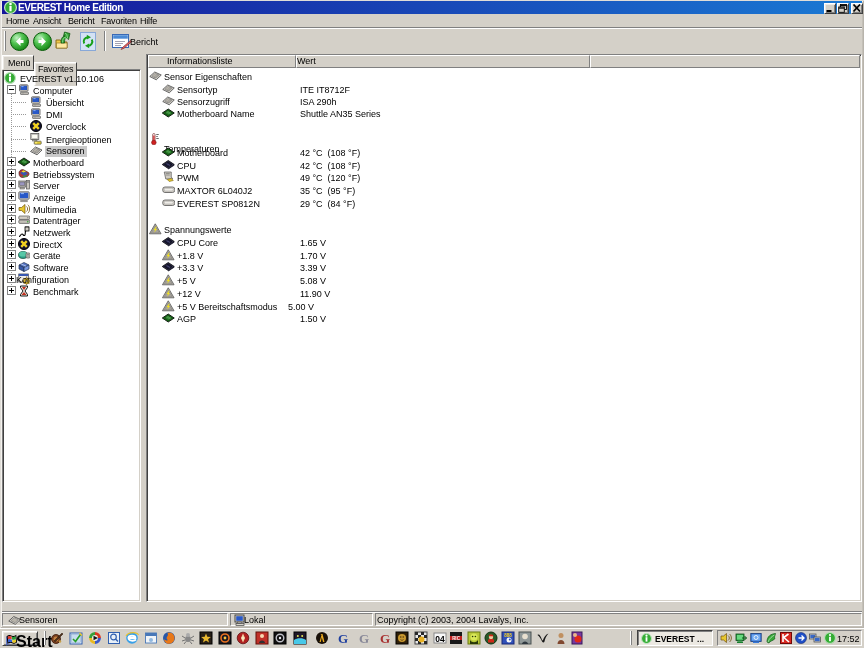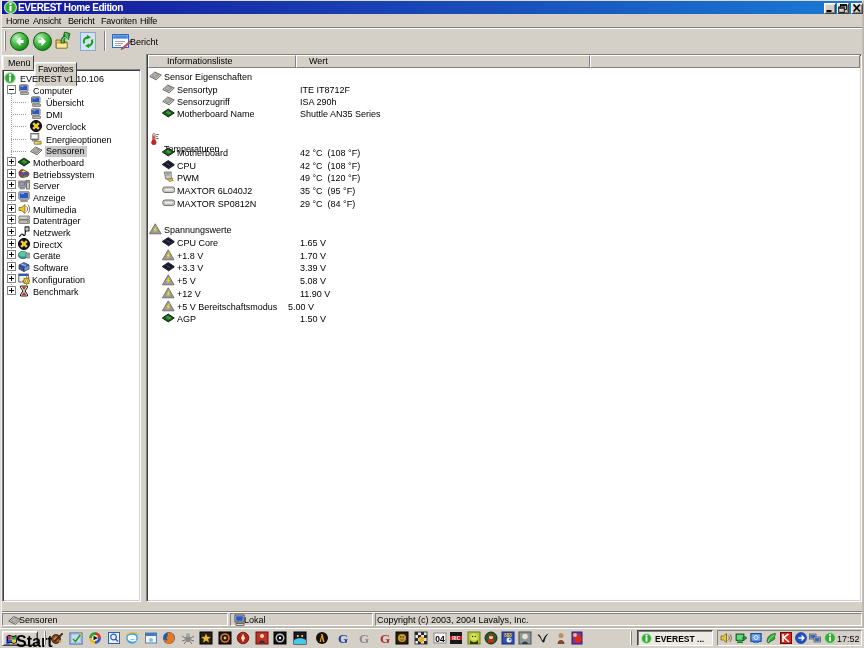--- a/index.html
+++ b/index.html
@@ -2,21 +2,21 @@
 <html><head><meta charset="utf-8"><style>
 *{margin:0;padding:0;box-sizing:border-box}
 html,body{width:864px;height:648px;overflow:hidden}
 body{font-family:"Liberation Sans",sans-serif;font-size:9px;color:#000;background:#d4d0c8;position:relative}
 .abs{position:absolute}
 #win{position:absolute;left:0;top:0;width:864px;height:628px;background:#d4d0c8;box-shadow:inset 1px 1px 0 #e0ddd8,inset -1px -1px 0 #b8b4ac,inset 2px 2px 0 #f4f2ee,inset -2px -2px 0 #c4c0b8}
 #titlebar{position:absolute;left:2px;top:1px;width:860px;height:13px;background:linear-gradient(to right,#16169a,#1a7ad4);color:#fff;font-weight:bold;font-size:10px}
 .tbtn{position:absolute;top:2px;width:12px;height:11px;background:#d4d0c8;border:1px solid;border-color:#fff #404040 #404040 #fff;box-shadow:inset 1px 1px 0 #ece9e4,inset -1px -1px 0 #808080}
 .mitem{position:absolute;top:16px;letter-spacing:-0.2px}
 .tab{position:absolute;background:#d4d0c8}
-.hseg{position:absolute;top:55px;height:13px;background:#d4d0c8;border:1px solid;border-color:#fff #808080 #808080 #fff;line-height:11px;padding-left:12px}
+.hseg{position:absolute;top:55px;height:13px;background:#d4d0c8;border:1px solid;border-color:#fff #808080 #808080 #fff;line-height:11px;padding-left:0}
 .sseg{position:absolute;top:613px;height:13px;border:1px solid;border-color:#808080 #fff #fff #808080;line-height:11px;white-space:nowrap}
 .sseg svg{vertical-align:middle;margin:0 2px}
 #taskbar{position:absolute;left:0;top:628px;width:864px;height:20px;background:#d4d0c8;border-top:1px solid #fff}
 </style></head>
 <body>
 <div id="win"></div>
 <div id="titlebar">
 <svg class="abs" style="left:2px;top:0px" width="13" height="13" viewBox="0 0 13 13">
       <circle cx="6.5" cy="6.5" r="6" fill="#35ad35"></circle>
       <circle cx="6.5" cy="6.5" r="5.9" fill="none" stroke="#c8e8c8" stroke-width="1.2"></circle>
@@ -267,21 +267,21 @@
 <div class="abs" style="left:7px;top:274px;width:9px;height:9px;background:#fff;border:1px solid #848484"></div>
 <div class="abs" style="left:9px;top:278px;width:5px;height:1px;background:#000"></div>
 <div class="abs" style="left:11px;top:276px;width:1px;height:5px;background:#000"></div>
 <svg class="abs" style="left:18px;top:273px" width="12" height="12" viewBox="0 0 12 12">
     <rect x="0.8" y="1" width="9.5" height="8" fill="#f0eee8" stroke="#444" stroke-width="0.8"></rect>
     <rect x="0.8" y="1" width="9.5" height="2" fill="#3858b0"></rect>
     <circle cx="8.5" cy="8" r="3" fill="#e8c830" stroke="#705010" stroke-width="0.7"></circle>
     <circle cx="8.5" cy="8" r="1.1" fill="#fff" stroke="#705010" stroke-width="0.5"></circle>
     <path d="M8.5 4.6 L8.5 3.6 M8.5 11.4 L8.5 12 M5.1 8 L4.2 8 M11.9 8 L12 8 M6.1 5.6 L5.4 4.9 M10.9 10.4 L11.5 11 M6.1 10.4 L5.4 11.1 M10.9 5.6 L11.5 5" stroke="#705010" stroke-width="0.9"></path>
   </svg>
-<span class="abs" style="left:32px;top:275px">Konfiguration</span>
+<span class="abs" style="left:16px;top:275px">Konfiguration</span>
 <div class="abs" style="left:11px;top:291px;width:6px;height:1px;background:repeating-linear-gradient(to right,#999 0,#999 1px,transparent 1px,transparent 2px)"></div>
 <div class="abs" style="left:7px;top:286px;width:9px;height:9px;background:#fff;border:1px solid #848484"></div>
 <div class="abs" style="left:9px;top:290px;width:5px;height:1px;background:#000"></div>
 <div class="abs" style="left:11px;top:288px;width:1px;height:5px;background:#000"></div>
 <svg class="abs" style="left:18px;top:285px" width="12" height="12" viewBox="0 0 12 12">
     <path d="M2.5 1 L9.5 1 L9.5 2.5 L7 6 L9.5 9.5 L9.5 11 L2.5 11 L2.5 9.5 L5 6 L2.5 2.5 Z" fill="#e8e4da" stroke="#000" stroke-width="0.9"></path>
     <path d="M4 2 L8 2 L6 5 Z" fill="#c03020"></path>
     <path d="M6 7 L8.5 10 L3.5 10 Z" fill="#c03020"></path>
   </svg>
 <span class="abs" style="left:33px;top:287px">Benchmark</span>
@@ -344,21 +344,21 @@
 <svg class="abs" style="left:162px;top:184px" width="13" height="12" viewBox="0 0 12.5 12">
     <rect x="0.5" y="3" width="12" height="5.5" rx="2.2" fill="#d4d0c8" stroke="#555" stroke-width="0.8"></rect>
     <rect x="2" y="4.2" width="9" height="2.8" rx="1.2" fill="#efede8" stroke="#999" stroke-width="0.5"></rect>
   </svg>
 <span class="abs" style="left:177px;top:186px">MAXTOR 6L040J2</span>
 <span class="abs" style="left:300px;top:186px">35 °C&nbsp; (95 °F)</span>
 <svg class="abs" style="left:162px;top:197px" width="13" height="12" viewBox="0 0 12.5 12">
     <rect x="0.5" y="3" width="12" height="5.5" rx="2.2" fill="#d4d0c8" stroke="#555" stroke-width="0.8"></rect>
     <rect x="2" y="4.2" width="9" height="2.8" rx="1.2" fill="#efede8" stroke="#999" stroke-width="0.5"></rect>
   </svg>
-<span class="abs" style="left:177px;top:199px">MAXTOR SP0812N</span>
+<span class="abs" style="left:177px;top:199px">EVEREST SP0812N</span>
 <span class="abs" style="left:300px;top:199px">29 °C&nbsp; (84 °F)</span>
 <svg class="abs" style="left:149px;top:223px" width="13" height="12" viewBox="0 0 12.5 12">
     <polygon points="6,0.8 11.8,10.8 0.2,10.8" fill="#c0bdb4" stroke="#555" stroke-width="0.8"></polygon>
     <polygon points="6,2.8 10,9.8 2,9.8" fill="#a8a49a" stroke="#777" stroke-width="0.5"></polygon>
     <polygon points="6.8,3.5 4.2,7 5.8,7 4.8,9.8 7.8,6 6.2,6 7.6,3.5" fill="#f0e020"></polygon>
   </svg>
 <span class="abs" style="left:164px;top:225px">Spannungswerte</span>
 <svg class="abs" style="left:162px;top:236px" width="13" height="12" viewBox="0 0 12.5 12">
     <polygon points="6,1.5 12,5.5 6,9.5 0,5.5" fill="#353555" stroke="#000" stroke-width="0.8"></polygon>
     <polygon points="6,3 9.8,5.5 6,8 2.2,5.5" fill="#1a1a38" stroke="#000" stroke-width="0.5"></polygon>

